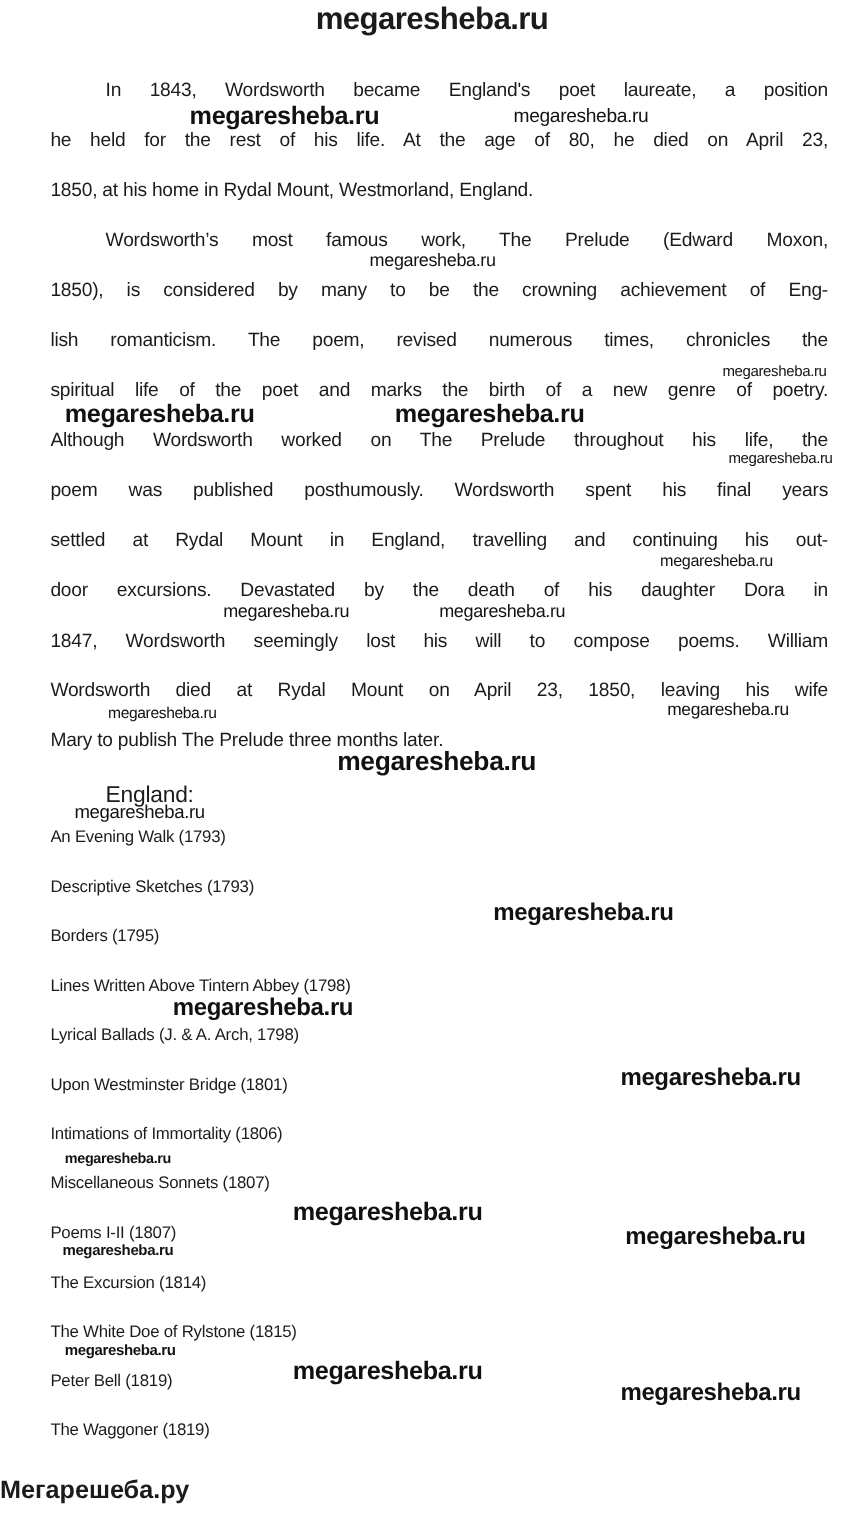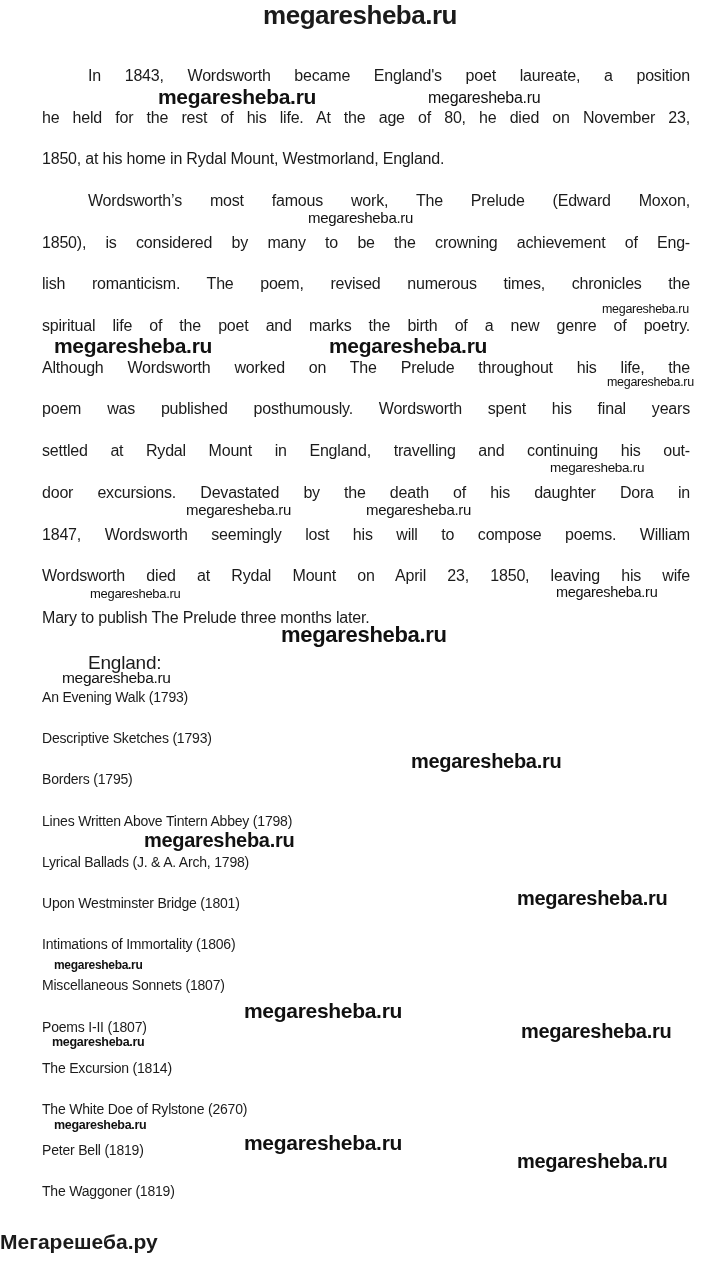--- a/index.html
+++ b/index.html
@@ -64,21 +64,21 @@
 </style>
 </head>
 <body>
 
 <div class="page">
 
   <div class="header-title">megaresheba.ru</div>
 
   <div class="para" id="p1">
     <div class="pline indent">In 1843, Wordsworth became England's poet laureate, a position</div>
-    <div class="pline">he held for the rest of his life. At the age of 80, he died on November 23,</div>
+    <div class="pline">he held for the rest of his life. At the age of 80, he died on April 23,</div>
     <div class="pline last">1850, at his home in Rydal Mount, Westmorland, England.</div>
   </div>
 
   <div class="para" id="p2">
     <div class="pline indent">Wordsworth’s most famous work, The Prelude (Edward Moxon,</div>
     <div class="pline">1850), is considered by many to be the crowning achievement of Eng-</div>
     <div class="pline">lish romanticism. The poem, revised numerous times, chronicles the</div>
     <div class="pline">spiritual life of the poet and marks the birth of a new genre of poetry.</div>
     <div class="pline">Although Wordsworth worked on The Prelude throughout his life, the</div>
     <div class="pline">poem was published posthumously. Wordsworth spent his final years</div>
@@ -95,21 +95,21 @@
     <div class="poetry-item">An Evening Walk (1793)</div>
     <div class="poetry-item">Descriptive Sketches (1793)</div>
     <div class="poetry-item">Borders (1795)</div>
     <div class="poetry-item">Lines Written Above Tintern Abbey (1798)</div>
     <div class="poetry-item">Lyrical Ballads (J. &amp; A. Arch, 1798)</div>
     <div class="poetry-item">Upon Westminster Bridge (1801)</div>
     <div class="poetry-item">Intimations of Immortality (1806)</div>
     <div class="poetry-item">Miscellaneous Sonnets (1807)</div>
     <div class="poetry-item">Poems I-II (1807)</div>
     <div class="poetry-item">The Excursion (1814)</div>
-    <div class="poetry-item">The White Doe of Rylstone (2670)</div>
+    <div class="poetry-item">The White Doe of Rylstone (1815)</div>
     <div class="poetry-item">Peter Bell (1819)</div>
     <div class="poetry-item">The Waggoner (1819)</div>
   </div>
 
   <span class="wm b" style="left:158px;top:86px;font-size:21px;">megaresheba.ru</span>
   <span class="wm" style="left:428px;top:90px;font-size:16px;">megaresheba.ru</span>
   <span class="wm" style="left:308px;top:210px;font-size:15px;">megaresheba.ru</span>
   <span class="wm" style="left:602px;top:303px;font-size:12.5px;">megaresheba.ru</span>
   <span class="wm b" style="left:54px;top:335px;font-size:21px;">megaresheba.ru</span>
   <span class="wm b" style="left:329px;top:335px;font-size:21px;">megaresheba.ru</span>

